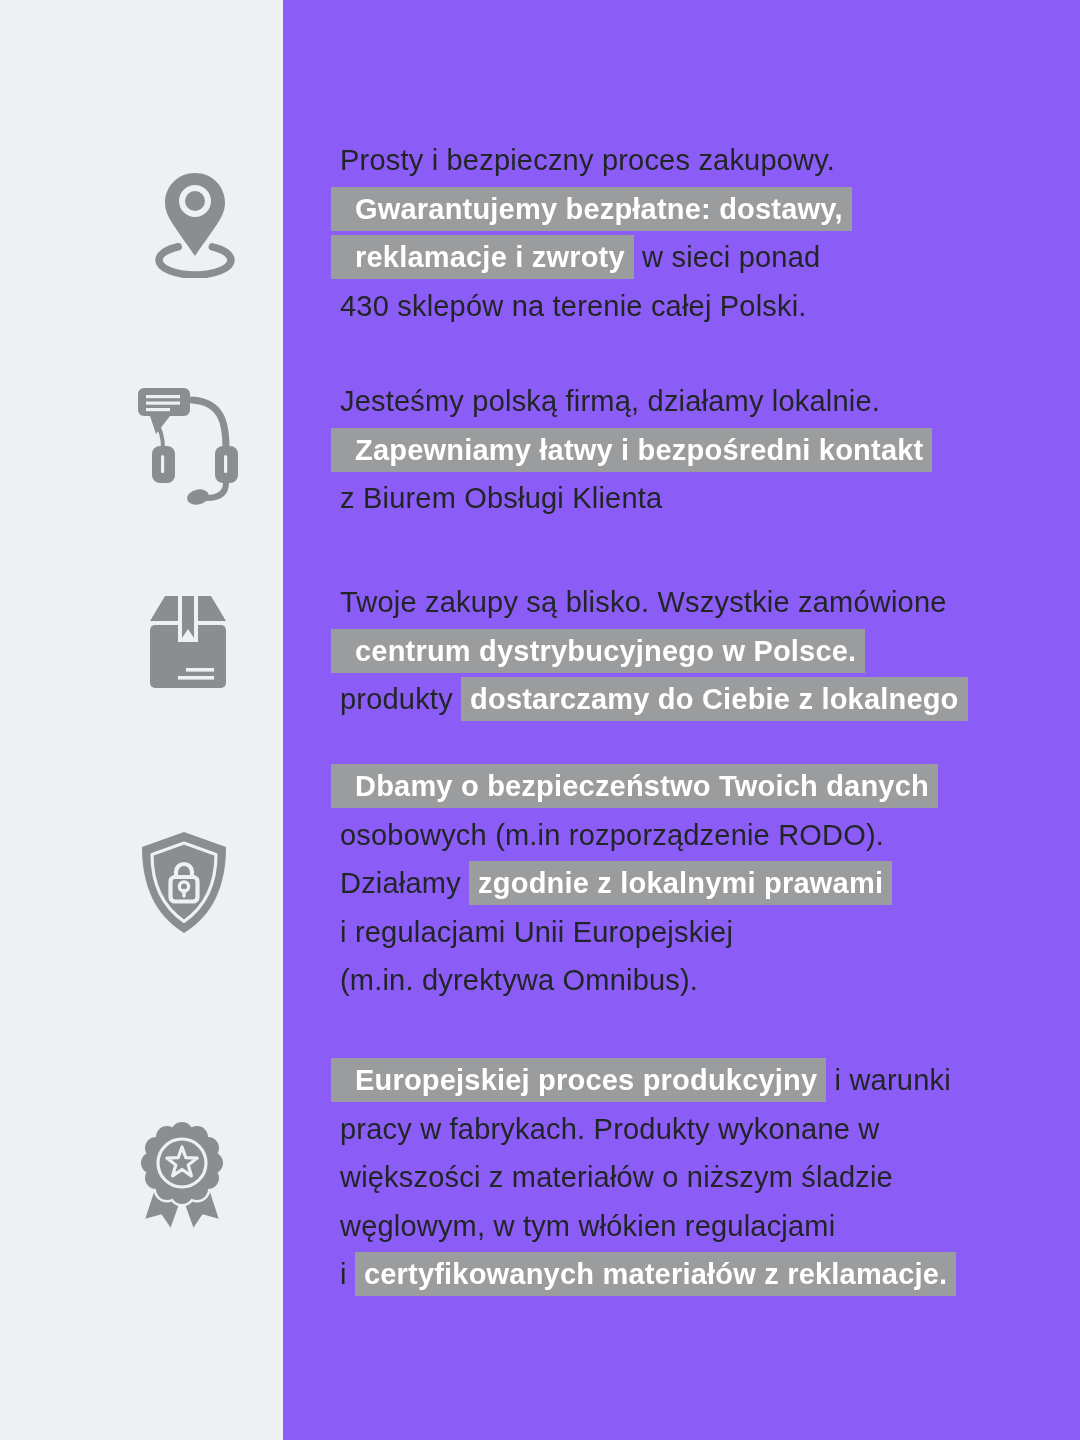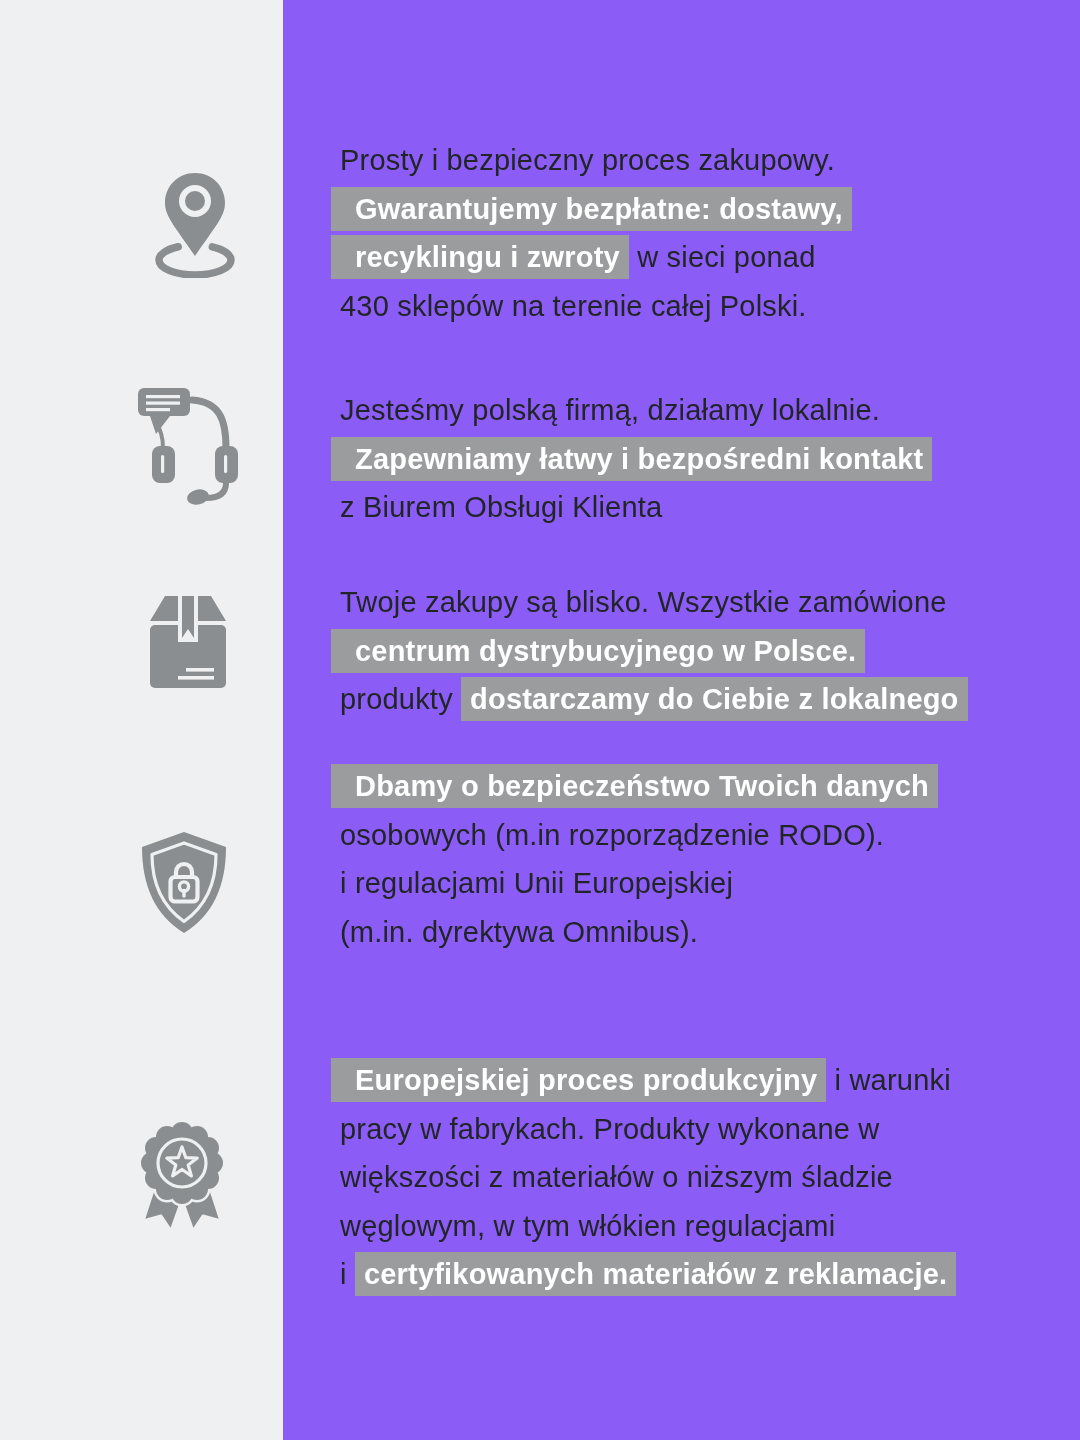--- a/index.html
+++ b/index.html
@@ -10,21 +10,21 @@
   .sidebar{position:absolute;left:0;top:0;width:283px;height:1440px;background:#eef0f1;}
   .icon{position:absolute;}
   .icon svg{display:block;width:100%;height:100%;}
   .icon-pin{left:152px;top:172px;width:86px;height:106px;}
   .icon-headset{left:136px;top:386px;width:102px;height:120px;}
   .icon-package{left:150px;top:596px;width:76px;height:92px;}
   .icon-shield{left:138px;top:830px;width:92px;height:105px;}
   .icon-award{left:134px;top:1119px;width:96px;height:116px;}
 
   .feature{position:absolute;left:330px;width:745px;}
-  .s1{top:136px;} .s2{top:386px;} .s3{top:578px;} .s4{top:762px;} .s5{top:1056px;}
+  .s1{top:136px;} .s2{top:377px;} .s3{top:578px;} .s4{top:762px;} .s5{top:1056px;}
   .line{
     white-space:nowrap;line-height:48.5px;font-size:29px;color:#222528;
     padding-left:10px;letter-spacing:0.2px;
   }
   .hl{background:#9b9c9d;color:#ffffff;font-weight:bold;padding:6px 9px;}
   .line .hl:first-child{margin-left:-9px;padding-left:24px;}
 </style>
 </head>
 <body>
 
@@ -122,21 +122,21 @@
   </div>
 
   <section class="feature s1">
     <div class="line">
       <span>Prosty i bezpieczny proces zakupowy.</span>
     </div>
     <div class="line">
       <span class="hl">Gwarantujemy bezpłatne: dostawy,</span>
     </div>
     <div class="line">
-      <span class="hl">recyklingu i zwroty</span>
+      <span class="hl">reklamacje i zwroty</span>
       <span>w sieci ponad</span>
     </div>
     <div class="line">
       <span>430 sklepów na terenie całej Polski.</span>
     </div>
   </section>
 
   <section class="feature s2">
     <div class="line">
       <span>Jesteśmy polską firmą, działamy lokalnie.</span>
@@ -163,20 +163,24 @@
   </section>
 
   <section class="feature s4">
     <div class="line">
       <span class="hl">Dbamy o bezpieczeństwo Twoich danych</span>
     </div>
     <div class="line">
       <span>osobowych (m.in rozporządzenie RODO).</span>
     </div>
     <div class="line">
+      <span>Działamy</span>
+      <span class="hl">zgodnie z lokalnymi prawami</span>
+    </div>
+    <div class="line">
       <span>i regulacjami Unii Europejskiej</span>
     </div>
     <div class="line">
       <span>(m.in. dyrektywa Omnibus).</span>
     </div>
   </section>
 
   <section class="feature s5">
     <div class="line">
       <span class="hl">Europejskiej proces produkcyjny</span>

